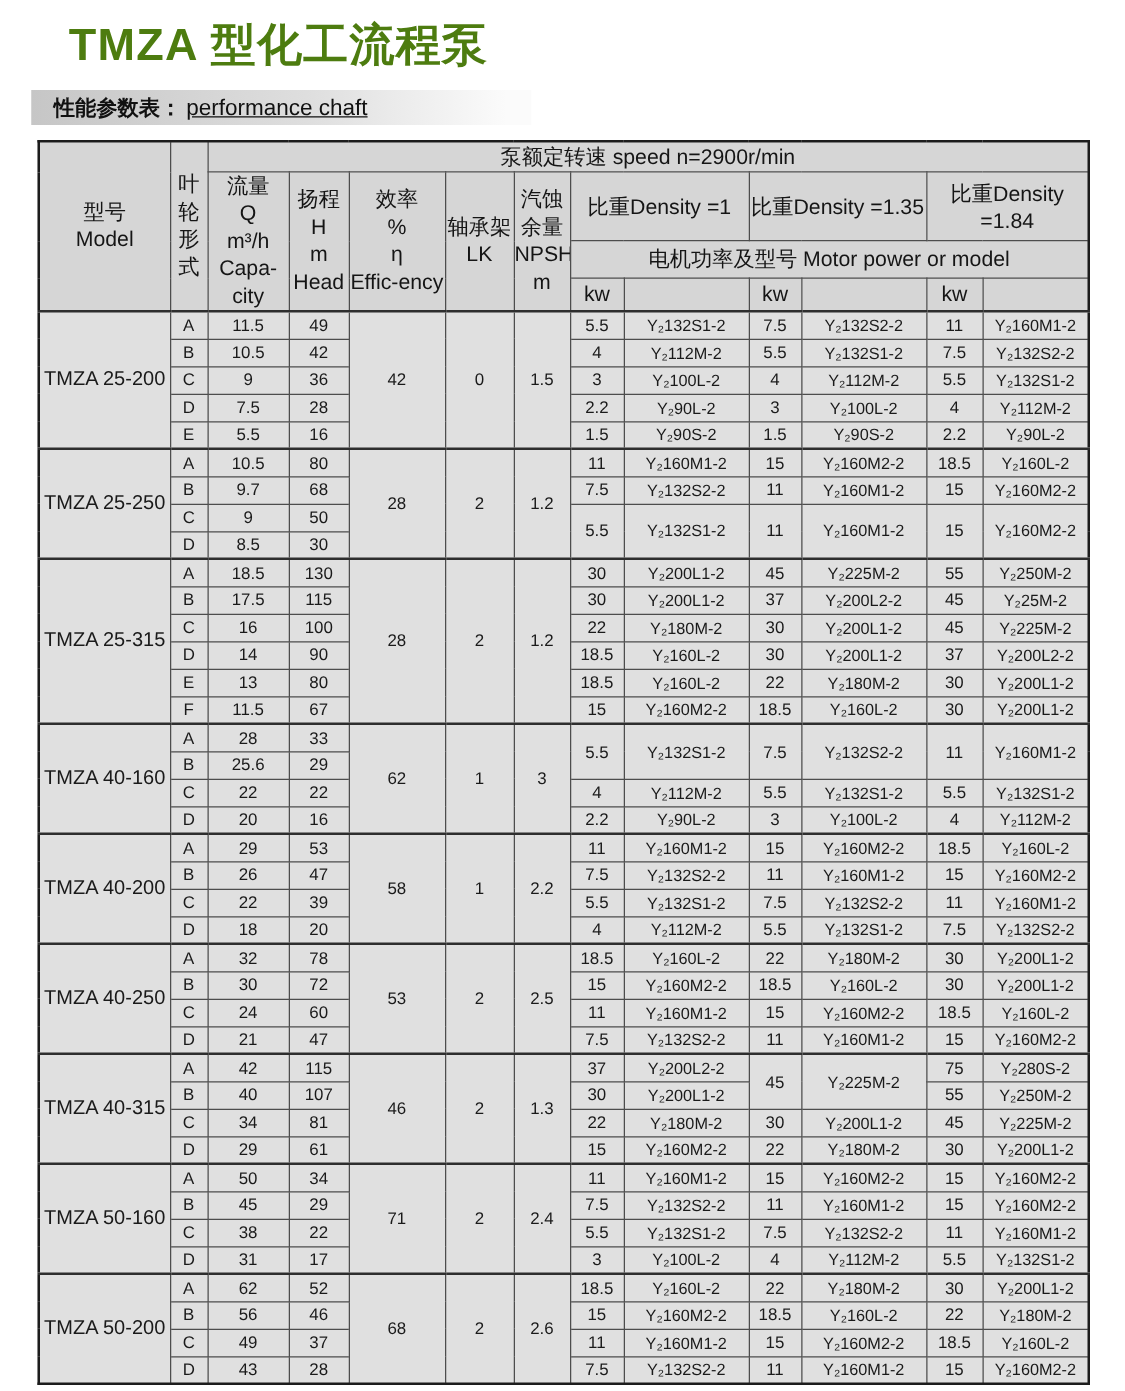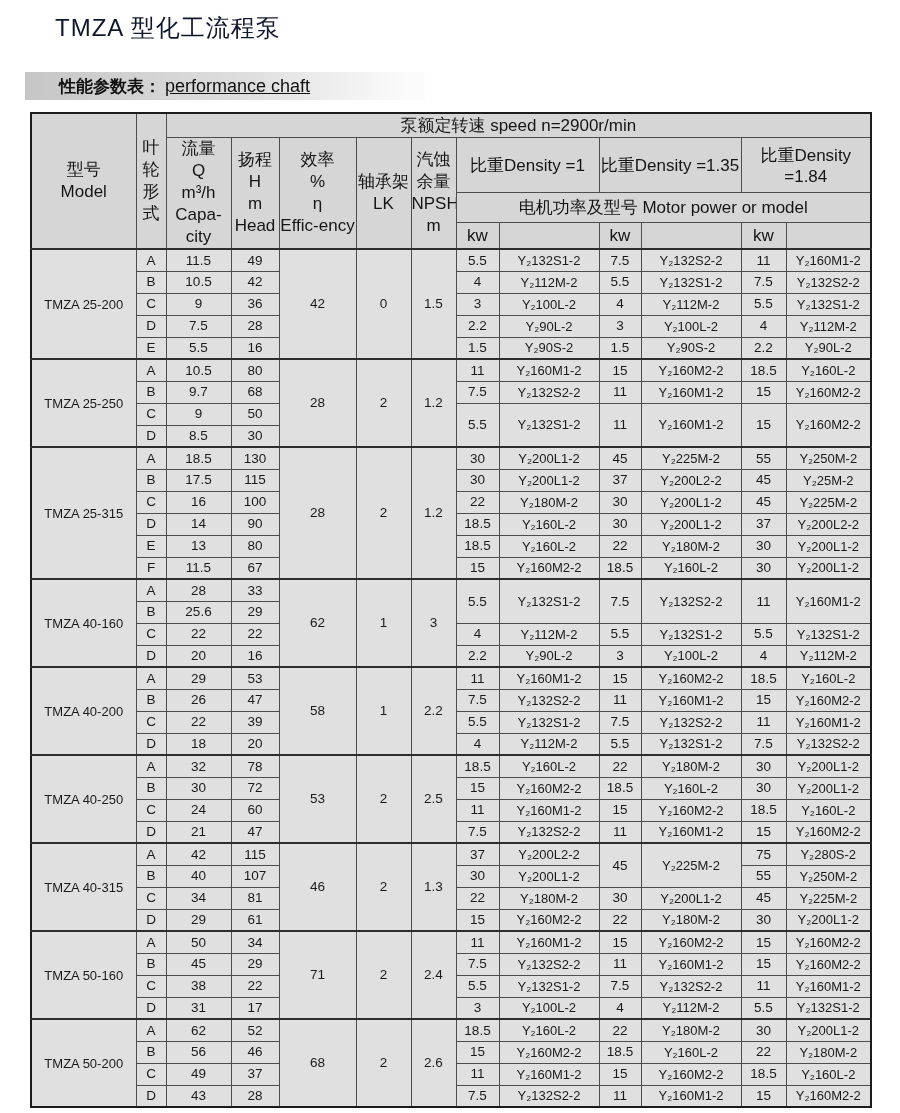--- a/index.html
+++ b/index.html
@@ -4,30 +4,30 @@
 <style>
   * { margin:0; box-sizing:border-box; }
   body {
     width:900px; height:1113px; background:#ffffff;
     font-family:"Liberation Sans","DejaVu Sans",sans-serif;
     color:#1f1f1f; position:relative;
   }
   .page { width:900px; height:1113px; overflow:hidden; }
   .doc-title {
     position:absolute; left:55px; top:12px;
-    font-size:24px; font-weight:normal; letter-spacing:1px; color:#0f172a;
+    font-size:36px; font-weight:bold; letter-spacing:1px; color:#4d7c0f;
   }
   .doc-subtitle {
     position:absolute; left:56px; top:47px;
     font-size:16px; color:#222;
   }
   .section-bar {
     position:absolute; left:25px; top:72px; width:400px; height:28px;
     background:linear-gradient(to right,#c6c6c6,#dedede 55%,#fbfbfb 95%);
-    display:flex; align-items:center; padding-left:34px;
+    display:flex; align-items:center; padding-left:18px;
   }
   .section-bar .cn { font-size:17px; font-weight:bold; color:#111; }
   .section-bar .en { font-size:18px; color:#111; margin-left:4px;text-decoration:underline; }
 
   table.perf {
     position:absolute; left:30px; top:112px;
     border-collapse:collapse; table-layout:fixed; width:840px;
     background:#dfdfdf; border:2px solid #1c1c1c;
   }
   .perf th, .perf td {
@@ -42,21 +42,21 @@
   tr.h2 th { height:42px; }
   tr.h3 th { height:24px; }
   tr.h4 th { height:20px;margin-top:44px; }
   .model-h { text-align:left; padding-left:14px; font-size:14px; }
   .speed-h { font-size:13.5px; }
   .density-h { font-size:13.5px; }
   .perf tbody td {
     font-size:13.5px; height:22px; line-height:1.05;
     background:#e0e0e0; color:#1a1a1a;
   }
-  .perf tbody td.model-cell { font-size:13px;margin-top:12px; }
+  .perf tbody td.model-cell { font-size:16px;margin-top:12px; }
   .perf tbody td.motor-cell { font-size:13px; }
   .perf tbody tr.sec-first td { border-top:2px solid #2e2e2e; }
   .perf thead tr.h4 th { border-bottom:2px solid #2e2e2e; }
 </style>
 </head>
 <body>
 
 <div class="page">
 
   <div class="doc-title">TMZA 型化工流程泵</div>

